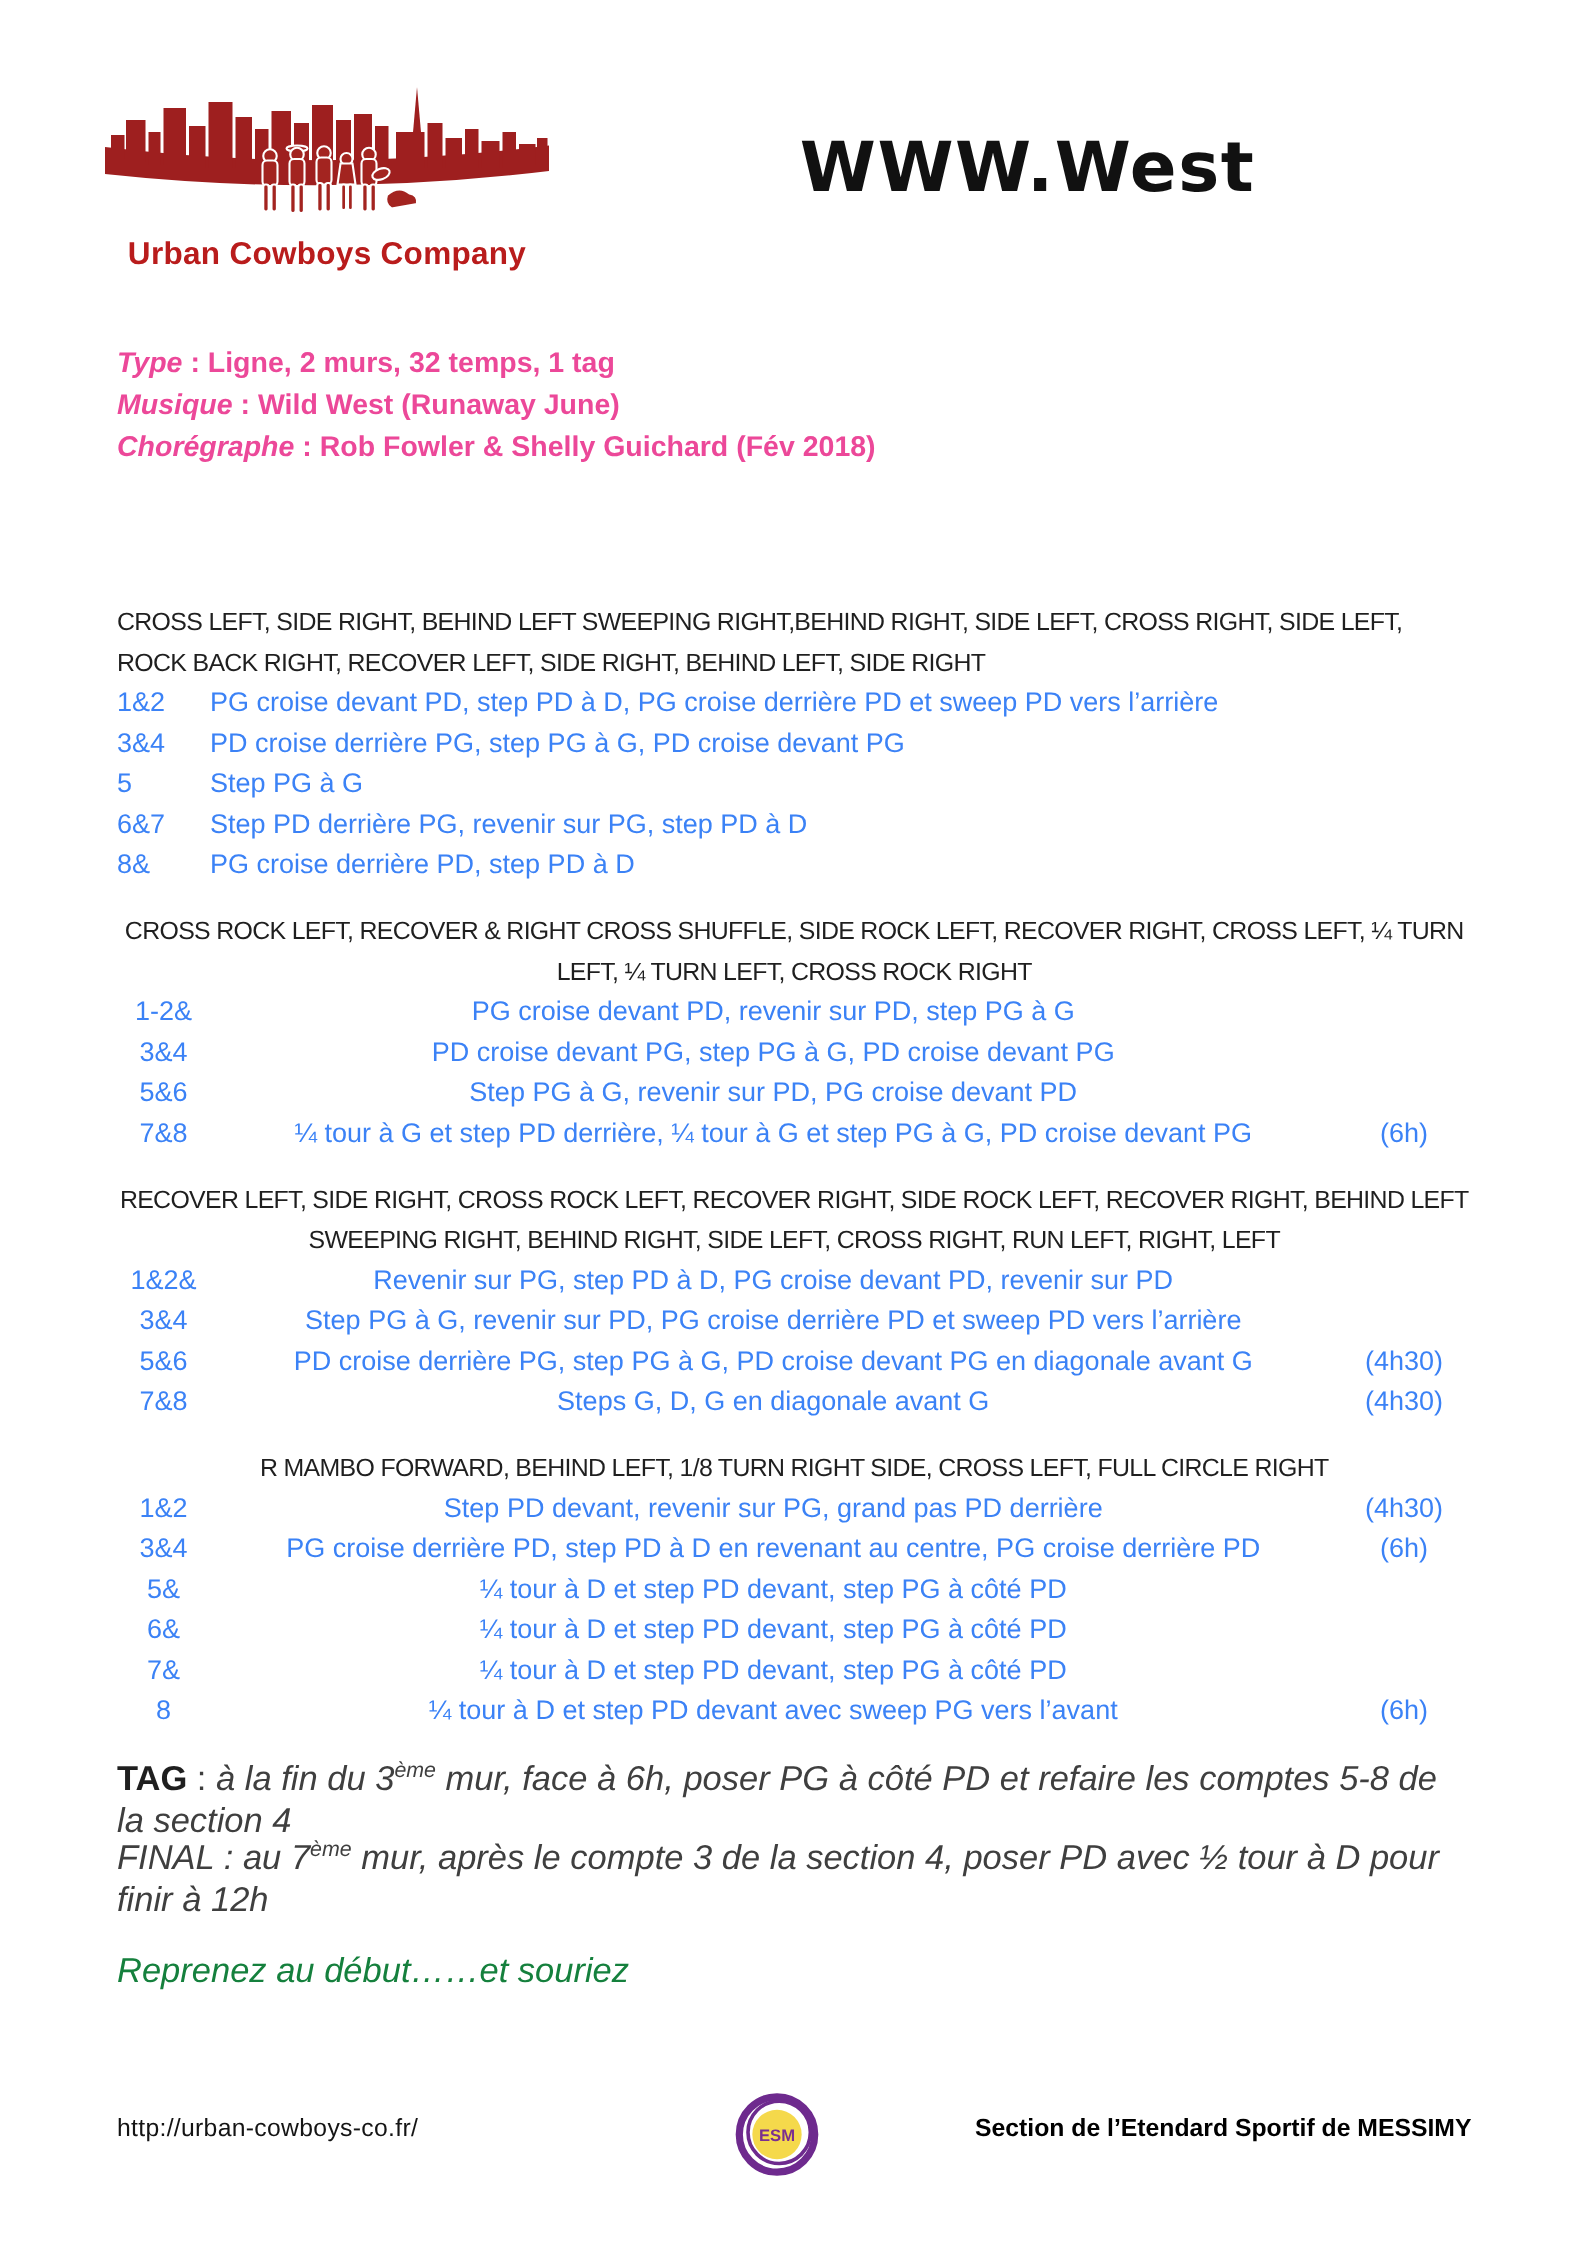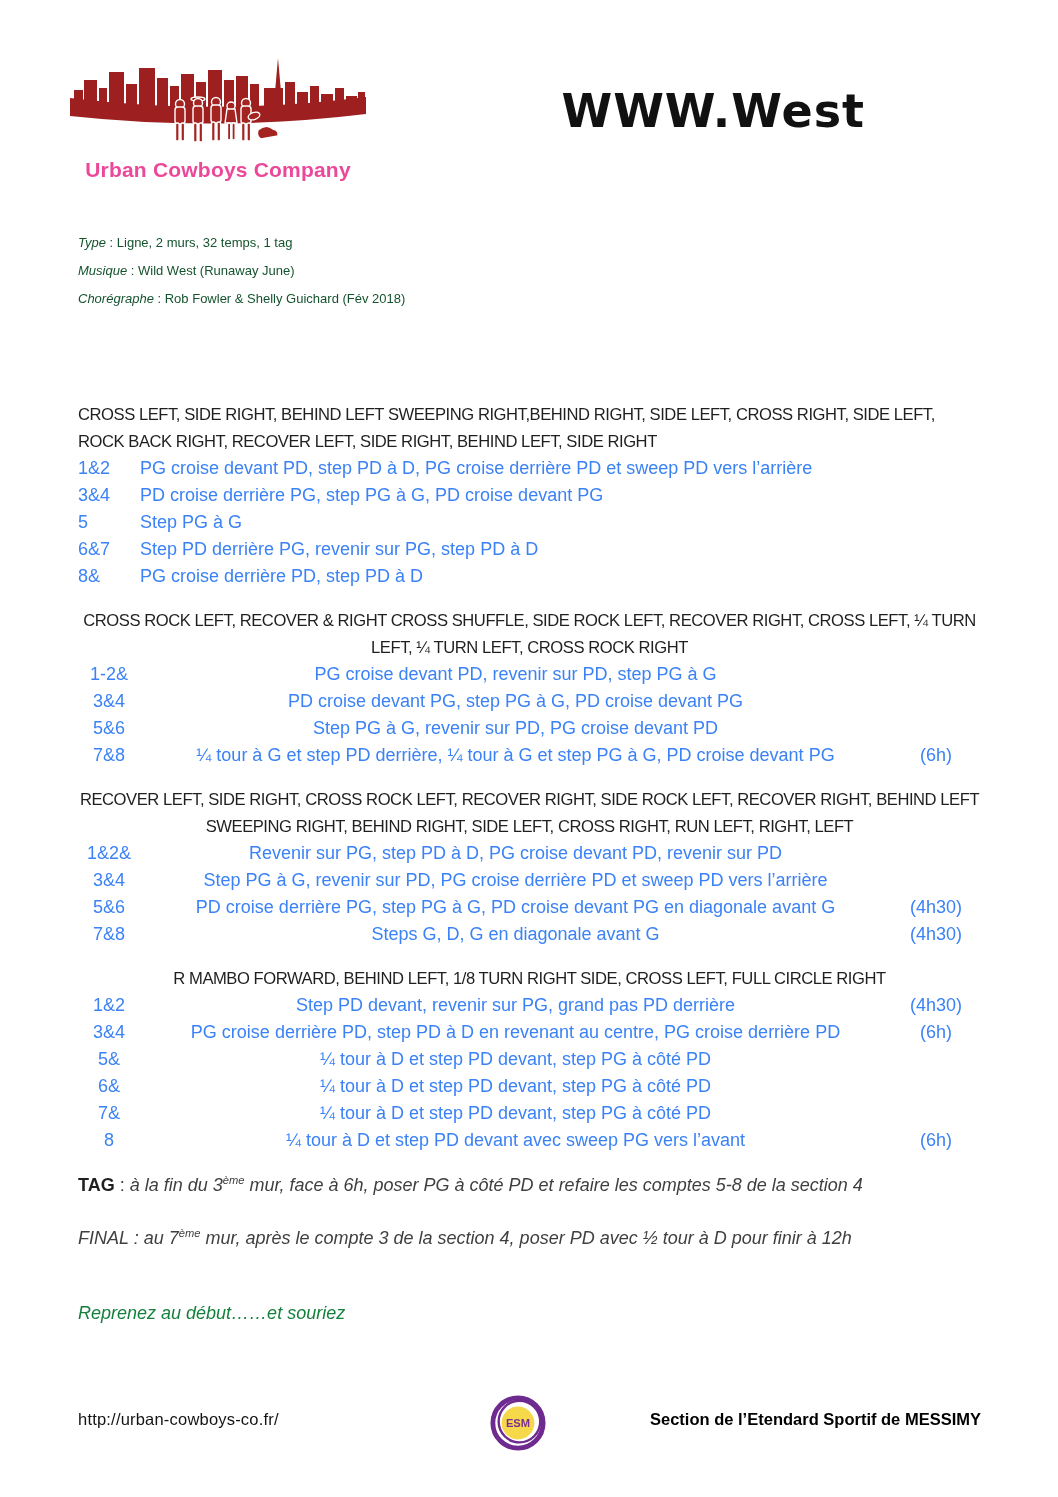--- a/index.html
+++ b/index.html
@@ -14,56 +14,56 @@
     overflow: hidden;
   }
 
   
   .brand { position: absolute; left: 66px; top: 58px; width: 304px; text-align: center; }
   .brand svg { display: block; width: 304px; height: 100px; }
   .brand-name {
     margin-top: 0px;
     font-size: 21px;
     font-weight: 700;
-    color: #ec4899;
+    color: #b91c1c;
     letter-spacing: 0.2px;
   }
   .title {
     position: absolute;
     left: 505px; top: 84px; width: 360px;
-    text-align: right;
+    text-align: center;
     font-family: "DejaVu Sans", sans-serif;
     font-size: 46px;
     font-weight: 700;
     color: #111;
     letter-spacing: 1px;
   }
 
   
-  .meta { position: absolute; left: 78px; top: 229px; font-size: 13px; line-height: 28px; color: #14532d; }
+  .meta { position: absolute; left: 78px; top: 229px; font-size: 19px; line-height: 28px; color: #ec4899; font-weight: bold; }
   .meta .lbl { font-style: italic; }
   .sep { white-space: pre; }
 
   
   .content { position: absolute; left: 78px; top: 401px; width: 903px; }
   .section + .section { margin-top: 17px; text-align: center; }
   .section h2 {
     font-size: 16.6px;
     font-weight: 400;
     color: #1f1f1f;
     line-height: 27px;
     letter-spacing: -0.45px;
   }
   .step { display: flex; line-height: 27px; font-size: 18px; color: #3b82f6; }
   .step .count { width: 62px; flex: 0 0 62px; }
   .step .desc  { flex: 1 1 auto; }
   .step .clock { flex: 0 0 90px; width: 90px; }
 
   
-  .note { position: absolute; left: 78px; width: 903px; font-size: 18px; line-height: 28px; color: #3f3f3f; }
+  .note { position: absolute; left: 78px; width: 903px; font-size: 23px; line-height: 28px; color: #3f3f3f; }
   .tag-line   { top: 1171px; }
   .final-line { top: 1224px; font-style: italic; }
   .restart    { top: 1299px; font-style: italic; color: #15803d; }
   .note .bold-label { font-weight: 700; font-style: normal; color: #1f1f1f; }
   .note i { font-style: italic; }
   .note sup { font-size: 0.62em; vertical-align: super; line-height: 0; }
 
   
   .footer-url {
     position: absolute; left: 78px; top: 1410px;

